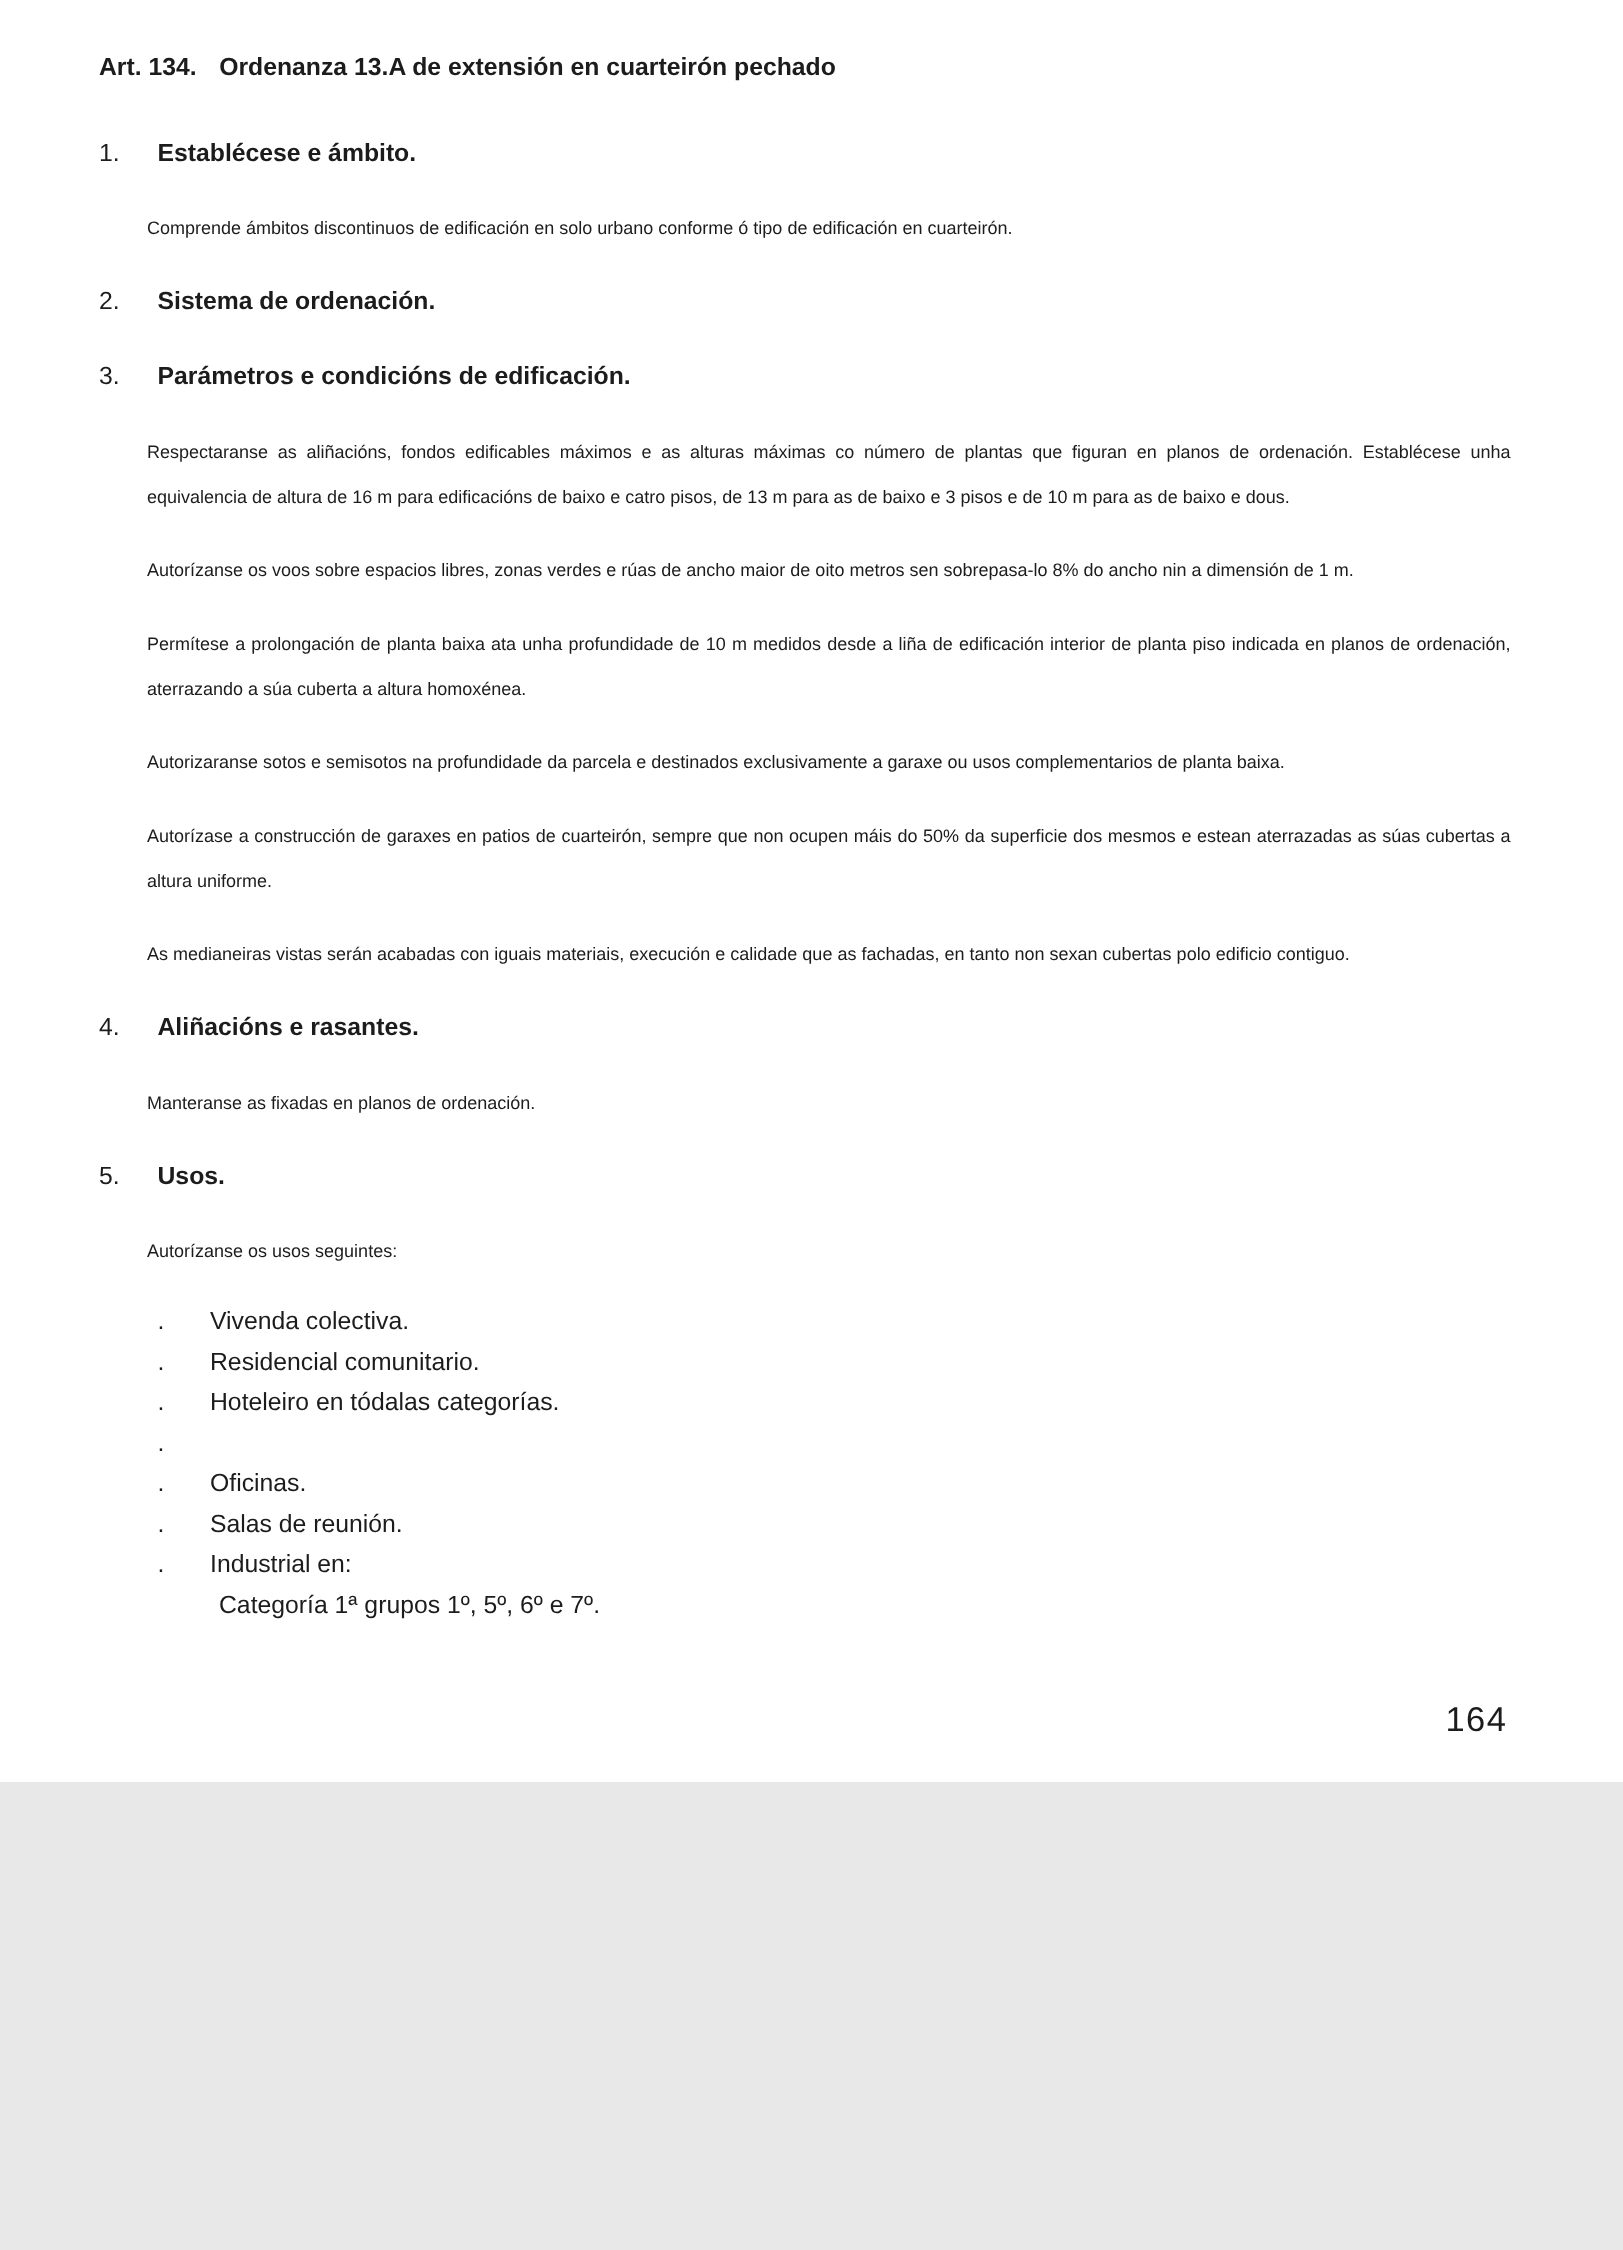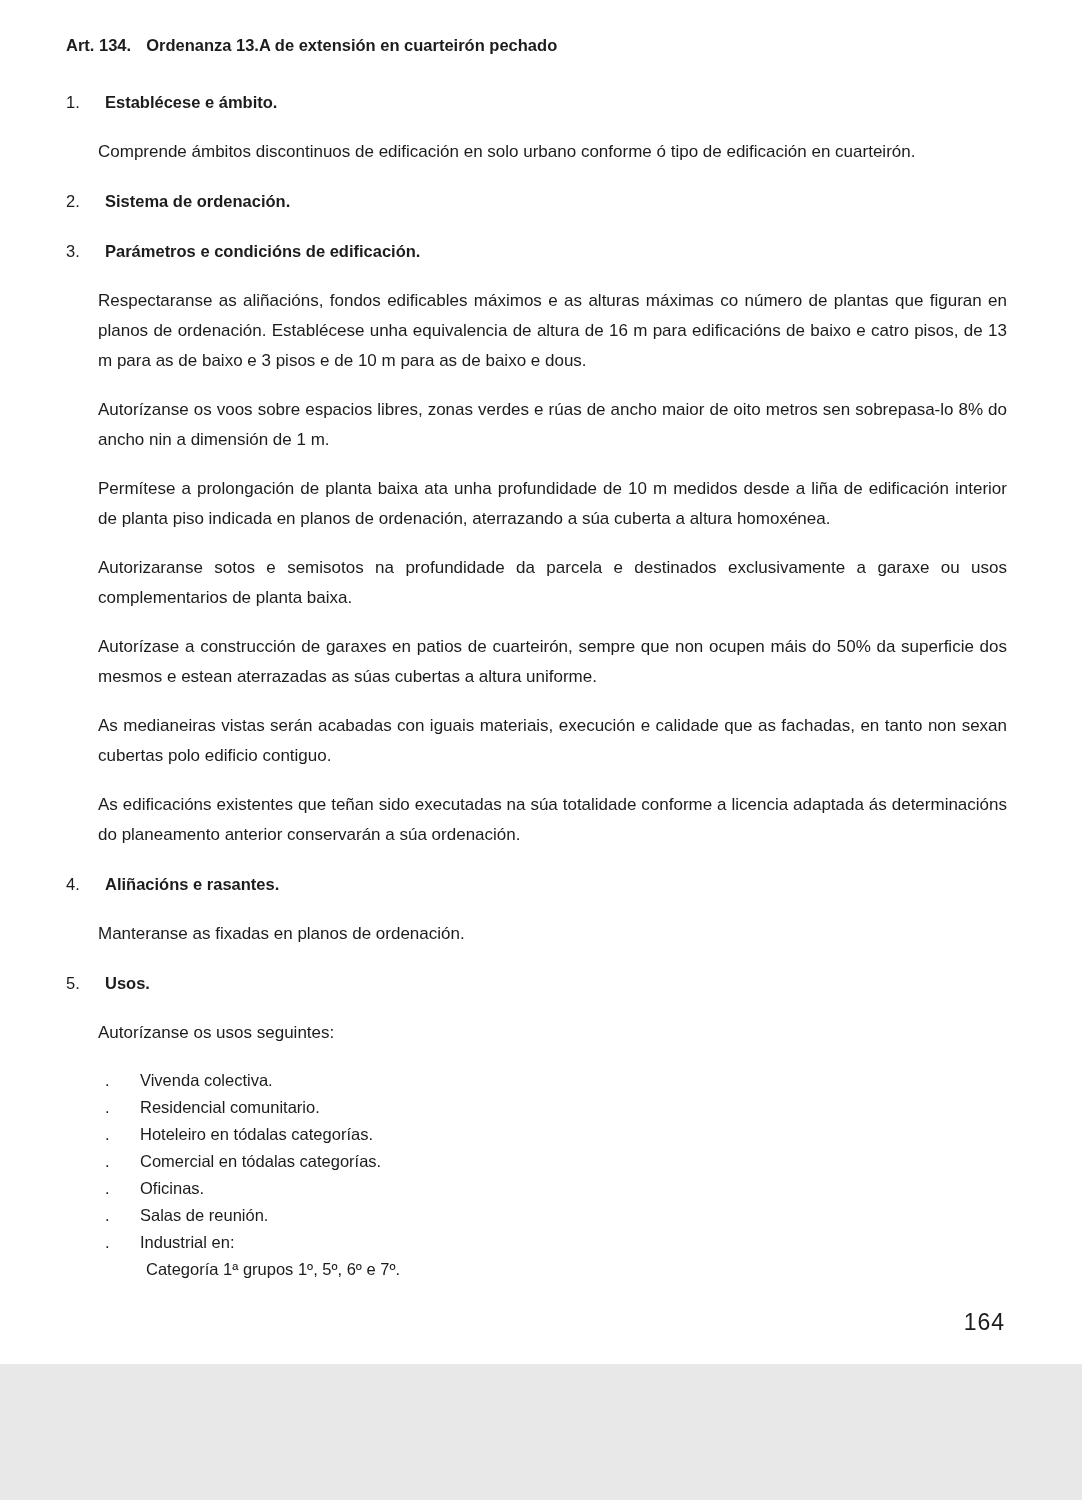--- a/index.html
+++ b/index.html
@@ -3,21 +3,21 @@
 <meta charset="utf-8">
 <style>
   html, body {
     margin: 0;
     padding: 0;
     background: #e8e8e8;
   }
   .sheet {
     position: relative;
     width: 1082px;
-    height: 1364px;
+    height: 1188px;
     margin: 0 auto;
     background: #ffffff;
     font-family: "Liberation Sans", sans-serif;
     color: #1c1c1c;
     overflow: hidden;
     box-sizing: border-box;
   }
   .page-content {
     padding: 30px 75px 0 66px;
   }
@@ -37,21 +37,21 @@
   }
   .sec-num {
     width: 39px;
     flex: none;
     font-weight: normal;
   }
   .sec-title {
     font-weight: bold;
   }
   p.body-para {
-    font-size: 17px;
+    font-size: 12px;
     line-height: 30px;
     margin: 0 0 19px 32px;
     text-align: justify;
   }
   .uses-list {
     margin: 3px 0 0 39px;
   }
   .list-row {
     display: flex;
     line-height: 27px;
@@ -99,21 +99,20 @@
     <div class="section-heading">
       <span class="sec-num">3.</span>
       <span class="sec-title">Parámetros e condicións de edificación.</span>
     </div>
     <p class="body-para">Respectaranse as aliñacións, fondos edificables máximos e as alturas máximas co número de plantas que figuran en planos de ordenación. Establécese unha equivalencia de altura de 16 m para edificacións de baixo e catro pisos, de 13 m para as de baixo e 3 pisos e de 10 m para as de baixo e dous.</p>
     <p class="body-para">Autorízanse os voos sobre espacios libres, zonas verdes e rúas de ancho maior de oito metros sen sobrepasa-lo 8% do ancho nin a dimensión de 1 m.</p>
     <p class="body-para">Permítese a prolongación de planta baixa ata unha profundidade de 10 m medidos desde a liña de edificación interior de planta piso indicada en planos de ordenación, aterrazando a súa cuberta a altura homoxénea.</p>
     <p class="body-para">Autorizaranse sotos e semisotos na profundidade da parcela e destinados exclusivamente a garaxe ou usos complementarios de planta baixa.</p>
     <p class="body-para">Autorízase a construcción de garaxes en patios de cuarteirón, sempre que non ocupen máis do 50% da superficie dos mesmos e estean aterrazadas as súas cubertas a altura uniforme.</p>
     <p class="body-para">As medianeiras vistas serán acabadas con iguais materiais, execución e calidade que as fachadas, en tanto non sexan cubertas polo edificio contiguo.</p>
-    <p class="body-para">As edificacións existentes que teñan sido executadas na súa totalidade conforme a licencia adaptada ás determinacións do planeamento anterior conservarán a súa ordenación.</p>
 
     <div class="section-heading">
       <span class="sec-num">4.</span>
       <span class="sec-title">Aliñacións e rasantes.</span>
     </div>
     <p class="body-para">Manteranse as fixadas en planos de ordenación.</p>
 
     <div class="section-heading">
       <span class="sec-num">5.</span>
       <span class="sec-title">Usos.</span>
@@ -128,21 +127,20 @@
       <div class="list-row">
         <span class="list-bullet">.</span>
         <span>Residencial comunitario.</span>
       </div>
       <div class="list-row">
         <span class="list-bullet">.</span>
         <span>Hoteleiro en tódalas categorías.</span>
       </div>
       <div class="list-row">
         <span class="list-bullet">.</span>
-        <span>Comercial en tódalas categorías.</span>
       </div>
       <div class="list-row">
         <span class="list-bullet">.</span>
         <span>Oficinas.</span>
       </div>
       <div class="list-row">
         <span class="list-bullet">.</span>
         <span>Salas de reunión.</span>
       </div>
       <div class="list-row">

